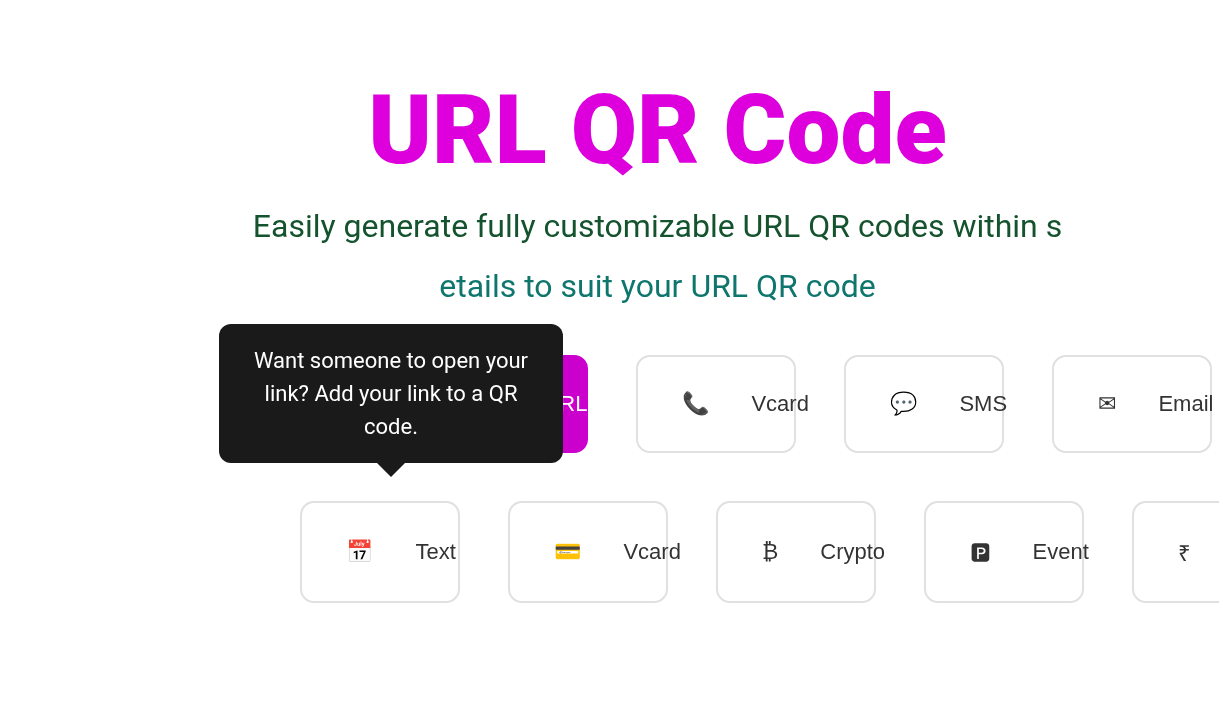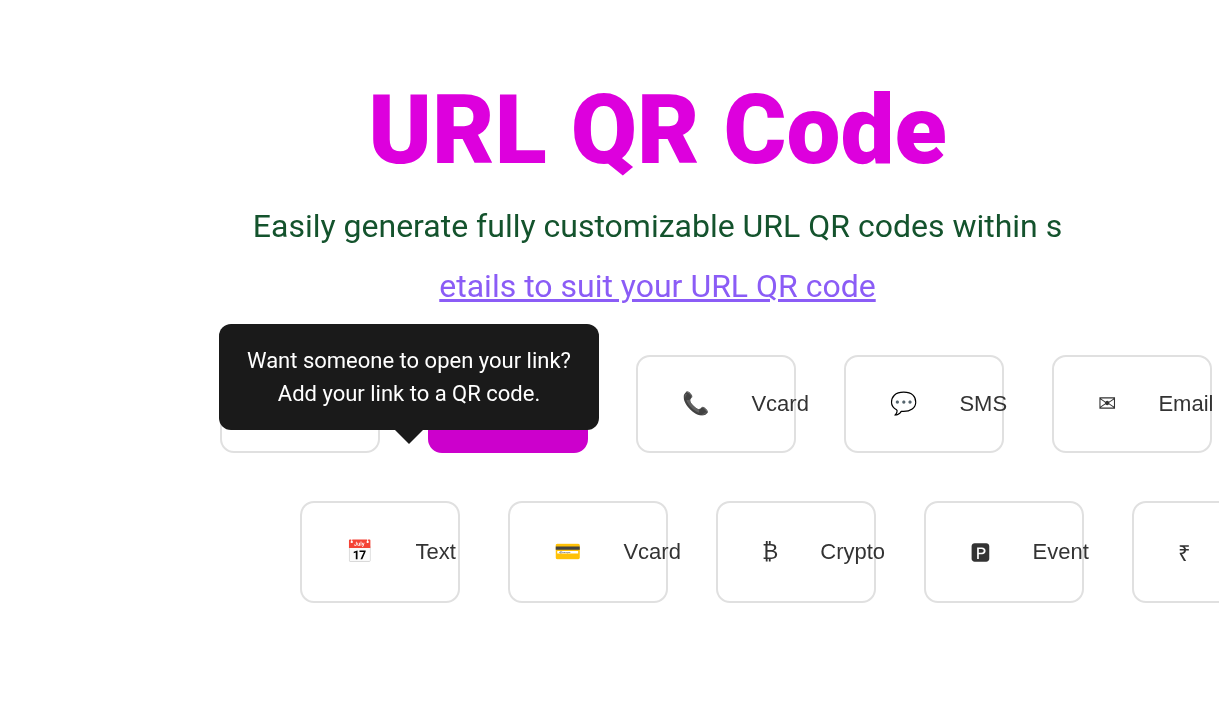--- a/index.html
+++ b/index.html
@@ -38,36 +38,35 @@
       font-size: 32px;
       color: #14532d;
       text-align: center;
       margin-top: 20px;
       line-height: 1.4;
       white-space: nowrap;
     }
 
     .subtitle-line2 {
       font-size: 32px;
-      color: #8b5cf6;
+      color: #0f766e;
       text-align: center;
       line-height: 1.4;
       white-space: nowrap;
-      text-decoration: underline;
     }
 
     .tooltip-popup {
       position: absolute;
       top: 260px;
       left: 155px;
       background: #1a1a1a;
       color: #fff;
       border-radius: 12px;
       padding: 20px 24px;
-      width: 380px;
+      width: 344px;
       font-size: 22px;
       text-align: center;
       line-height: 1.5;
       z-index: 10;
     }
 
     .tooltip-popup::after {
       content: '';
       position: absolute;
       bottom: -14px;

